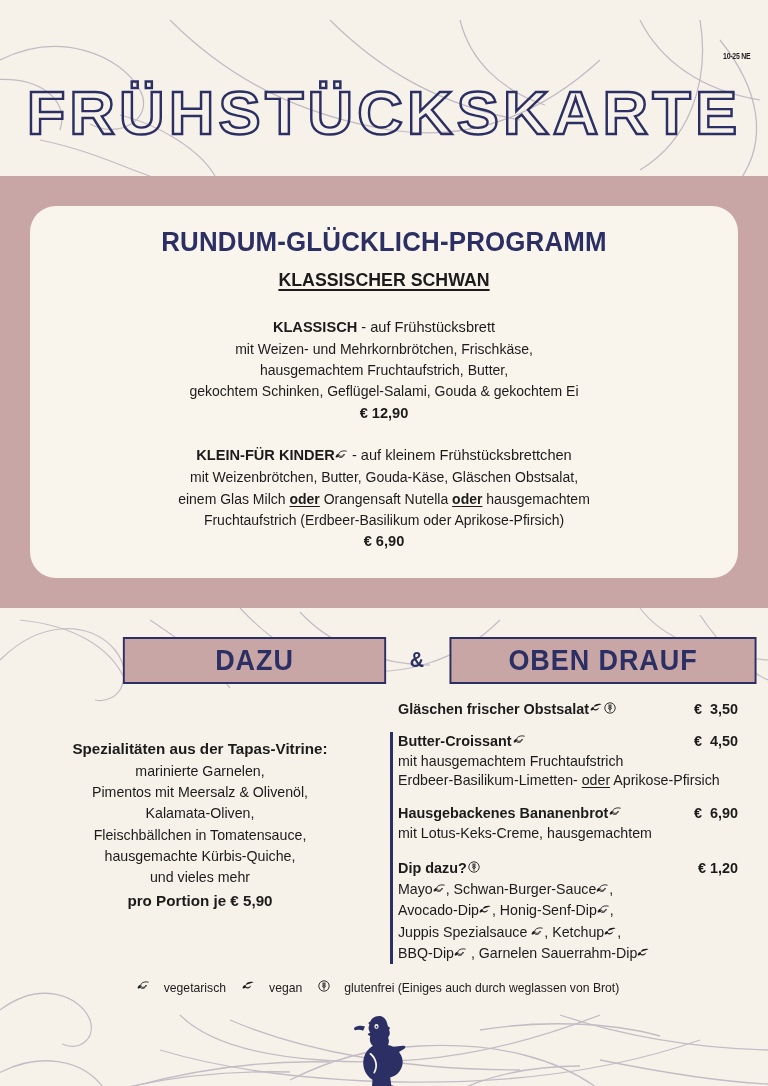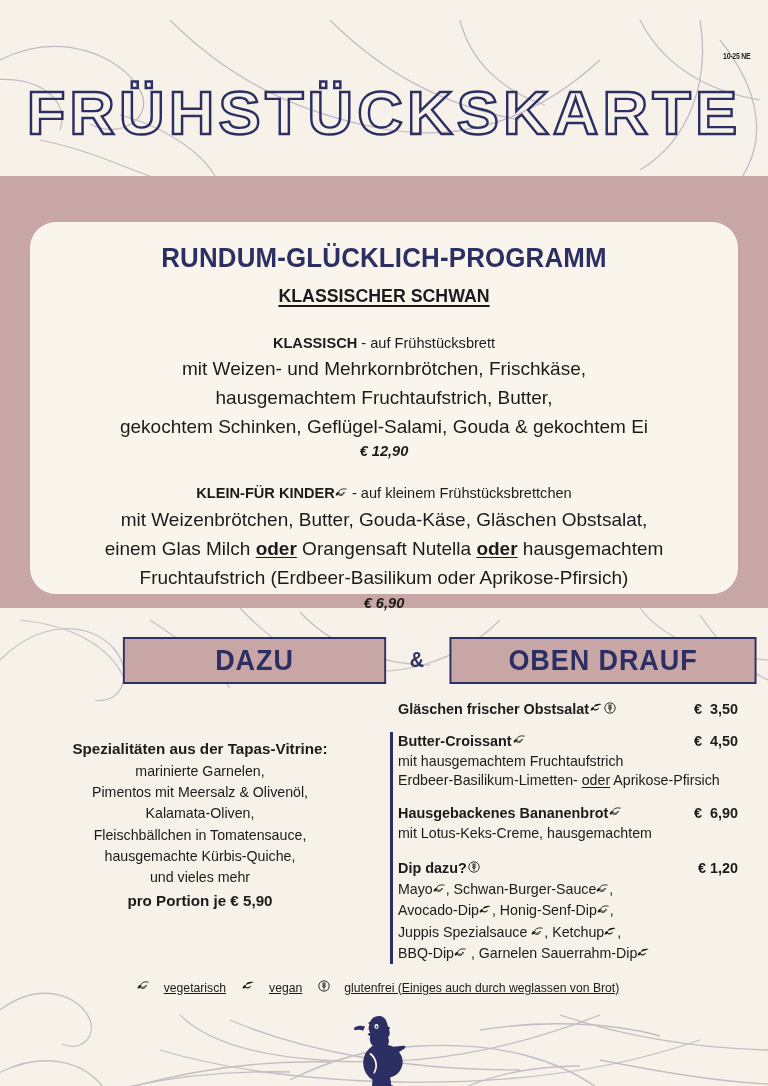--- a/index.html
+++ b/index.html
@@ -45,21 +45,21 @@
   }
 
   
   .pink-band {
     position: absolute; top: 156px; left: 0; width: 768px; height: 432px;
     background: #c8a6a6; z-index: 1;
   }
 
   
   .main-card {
-    position: absolute; top: 202px; left: 30px;
+    position: absolute; top: 186px; left: 30px;
     width: 708px; height: 372px;
     background: #faf5ec; border-radius: 26px;
     z-index: 3;
     padding: 22px 30px 0 30px;
     text-align: center;
   }
   .program-title {
     font-size: 27.5px; font-weight: bold; color: #2b2f63;
     letter-spacing: 0.2px; line-height: 1.05;
     transform: scaleX(0.94);
@@ -72,28 +72,27 @@
     text-decoration-thickness: 1.6px;
     transform: scaleX(0.96);
   }
   .offer { margin-top: 26px; }
   .offer.second { margin-top: 24px; }
   .offer-head {
     font-size: 14.6px; color: #1b1b1b; line-height: 1.5;
   }
   .offer-head b { font-weight: bold; }
   .offer-line {
-    font-size: 19px; color: #1b1b1b; line-height: 1.52;
+    font-size: 14px; color: #1b1b1b; line-height: 1.52;
   }
   .offer-line u { text-decoration: underline; font-weight: bold;
                   text-underline-offset: 2px; }
   .offer-price {
     font-size: 14.6px; font-weight: bold; color: #1b1b1b;
     margin-top: 2px;
-    font-style: italic;
   }
 
   
   .banner-row {
     position: absolute; top: 615px; left: 0; width: 768px; height: 50px;
     z-index: 4;
     display: flex; align-items: center; justify-content: flex-end;
   }
   .banner {
     background: #c8a6a6; border: 2.5px solid #2b2f63;
@@ -140,21 +139,21 @@
   .item-desc u { text-decoration: underline; text-underline-offset: 2px; }
   .dip-line { font-size: 14.2px; line-height: 1.45; }
 
   
   .legend {
     position: absolute; top: 960px; left: 0; width: 768px;
     text-align: center; font-size: 12.2px; color: #1b1b1b; z-index: 4;
     display: flex; align-items: center; justify-content: center; gap: 4px;
   }
   .legend-entry { display: inline-flex; align-items: center; gap: 14px;
-                  margin-right: 12px; text-decoration: underline; }
+                  margin-right: 12px; }
 
   
   .duck { position: absolute; top: 990px; left: 346px; z-index: 4; }
 
   .ico { display: inline-block; vertical-align: -1px; }
 </style>
 </head>
 <body>
 
 <div class="page">

